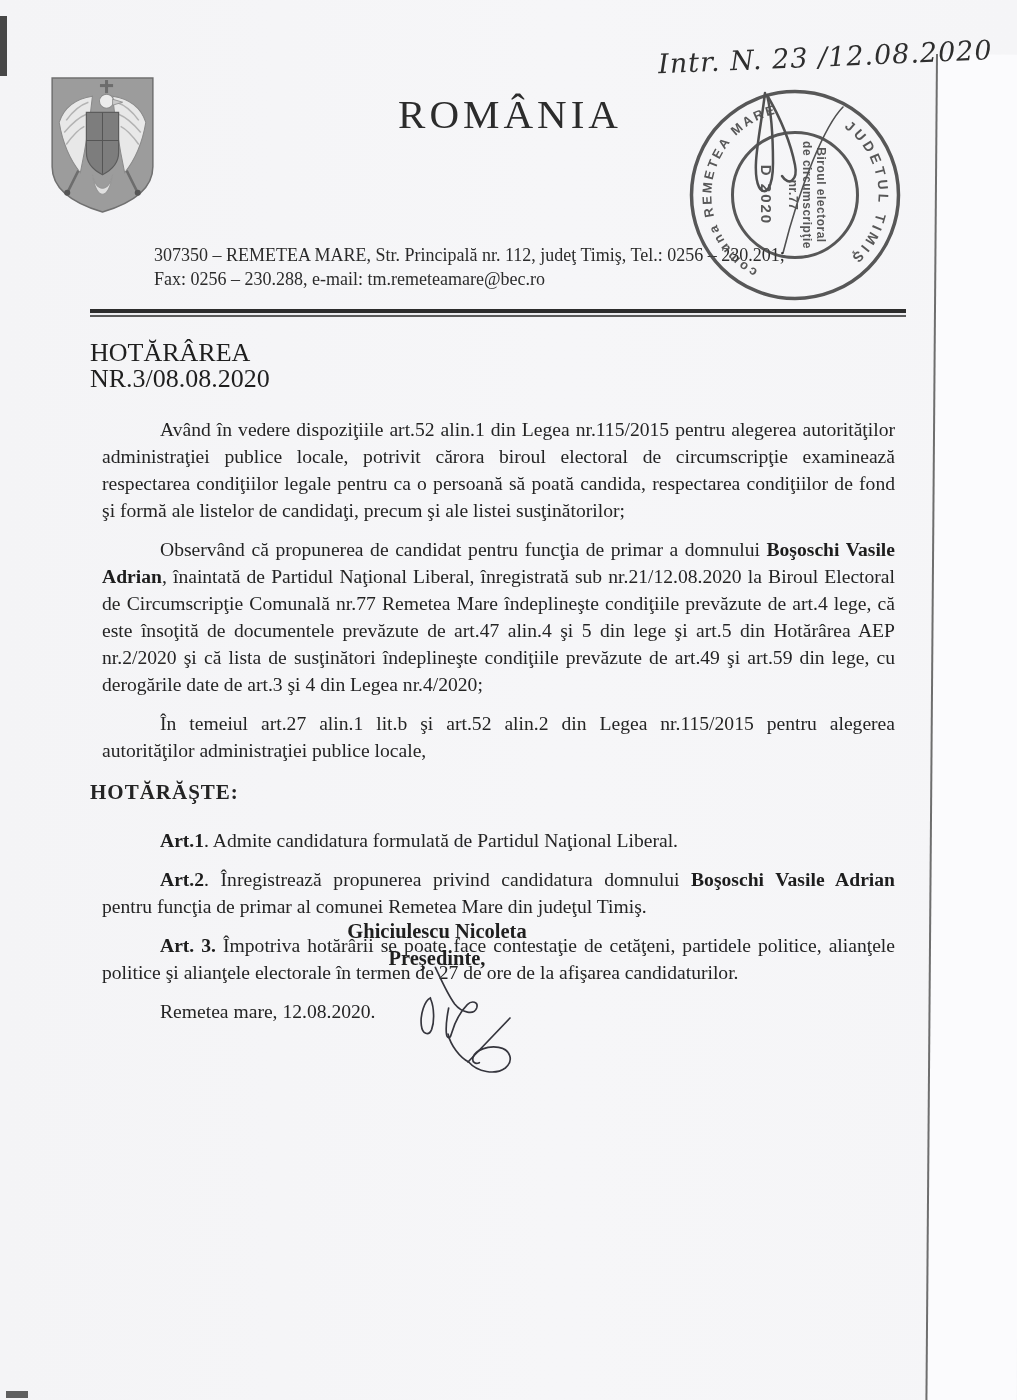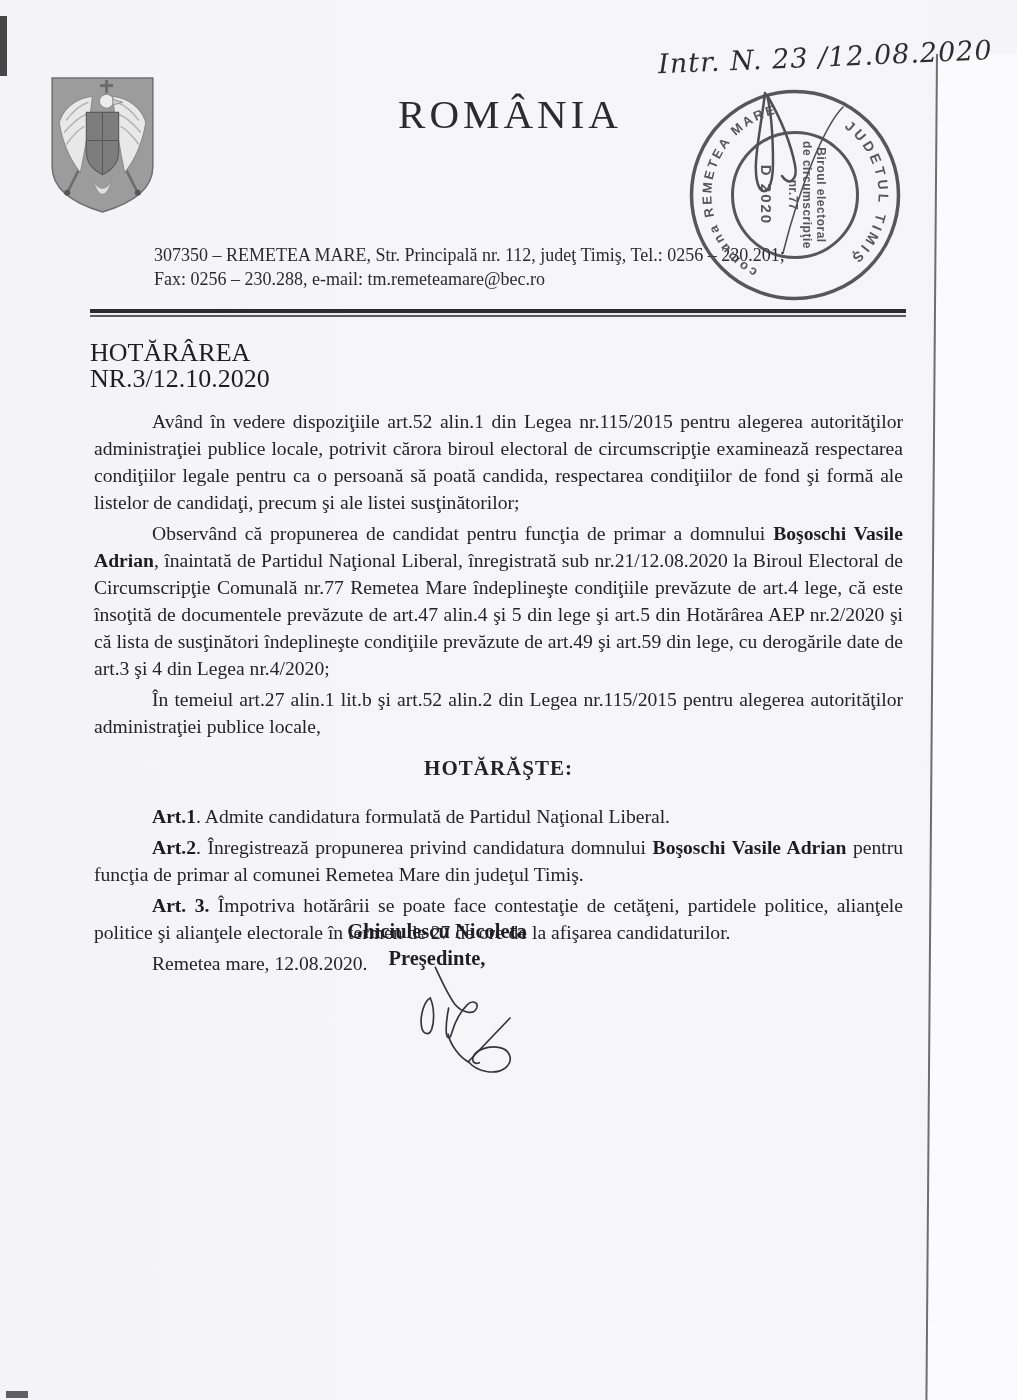--- a/index.html
+++ b/index.html
@@ -28,22 +28,22 @@
   
   .rule{left:90px;top:309px;width:816px;}
   .rule .r1{height:4px;background:#2c2c2c;}
   .rule .r2{height:2px;background:#ececef;}
   .rule .r3{height:2px;background:#5a5a5a;}
   
   .doc-title{left:90px;top:340px;width:816px;text-align:left;font-weight:normal;
              font-size:26px;line-height:26px;color:#1f1f1f;}
   .body-text{left:90px;top:404px;width:817px;font-size:19.6px;line-height:27px;
              text-align:justify;color:#242424;}
-  .body-text p{margin:4px;text-indent:58px;}
-  .decision-heading{text-align:center;font-weight:bold;font-size:21px;
+  .body-text p{margin:12px;text-indent:58px;}
+  .decision-heading{text-align:left;font-weight:bold;font-size:21px;
                     letter-spacing:1px;margin:15px 0 21px;text-indent:0;}
   .dateline{text-align:left;}
   b{color:#1d1d1d;}
   
   .sig-block{left:297px;top:918px;width:280px;text-align:center;font-weight:bold;
              font-size:20.5px;line-height:27px;color:#1f1f1f;}
   .sig-svg{left:398px;top:958px;width:165px;height:145px;}
   .stamp{left:684px;top:84px;width:222px;height:222px;}
   .stamp-arc{font:700 13px "Liberation Sans",sans-serif;letter-spacing:2.5px;fill:#424242;}
   .stamp-arc-right{font:700 14px "Liberation Sans",sans-serif;letter-spacing:3.5px;fill:#424242;}
@@ -85,21 +85,21 @@
   <div class="abs note">Intr. N. 23 /12.08.2020</div>
 
   <div class="abs rule">
     <div class="r1"></div>
     <div class="r2"></div>
     <div class="r3"></div>
   </div>
 
   <div class="abs doc-title">
     <div>HOTĂRÂREA</div>
-    <div>NR.3/12.10.2020</div>
+    <div>NR.3/08.08.2020</div>
   </div>
 
   <div class="abs body-text">
     <p>Având în vedere dispoziţiile art.52 alin.1 din Legea nr.115/2015 pentru alegerea autorităţilor administraţiei publice locale, potrivit cărora biroul electoral de circumscripţie examinează respectarea condiţiilor legale pentru ca o persoană să poată candida, respectarea condiţiilor de fond şi formă ale listelor de candidaţi, precum şi ale listei susţinătorilor;</p>
     <p><span>Observând că propunerea de candidat pentru funcţia de primar a domnului </span><b>Boşoschi Vasile Adrian</b><span>, înaintată de Partidul Naţional Liberal, înregistrată sub nr.21/12.08.2020 la Biroul Electoral de Circumscripţie Comunală nr.77 Remetea Mare îndeplineşte condiţiile prevăzute de art.4  lege, că este însoţită de documentele prevăzute de art.47 alin.4 şi 5 din lege şi art.5 din Hotărârea AEP nr.2/2020 şi că lista de susţinători îndeplineşte condiţiile prevăzute de art.49 şi art.59 din lege, cu derogările date de art.3 şi 4 din Legea nr.4/2020;</span></p>
     <p>În temeiul art.27 alin.1 lit.b şi art.52 alin.2 din Legea nr.115/2015 pentru alegerea autorităţilor administraţiei publice locale,</p>
     <div class="decision-heading">HOTĂRĂŞTE:</div>
     <p><b>Art.1</b><span>. Admite candidatura formulată de Partidul Naţional Liberal.</span></p>
     <p><b>Art.2</b><span>. Înregistrează propunerea privind candidatura domnului </span><b>Boşoschi Vasile Adrian</b><span> pentru funcţia de primar al comunei Remetea Mare din judeţul Timiş.</span></p>
     <p><b>Art. 3.</b><span> Împotriva hotărârii se poate face contestaţie de cetăţeni, partidele politice, alianţele politice şi alianţele electorale în termen de 27 de ore de la afişarea candidaturilor.</span></p>

